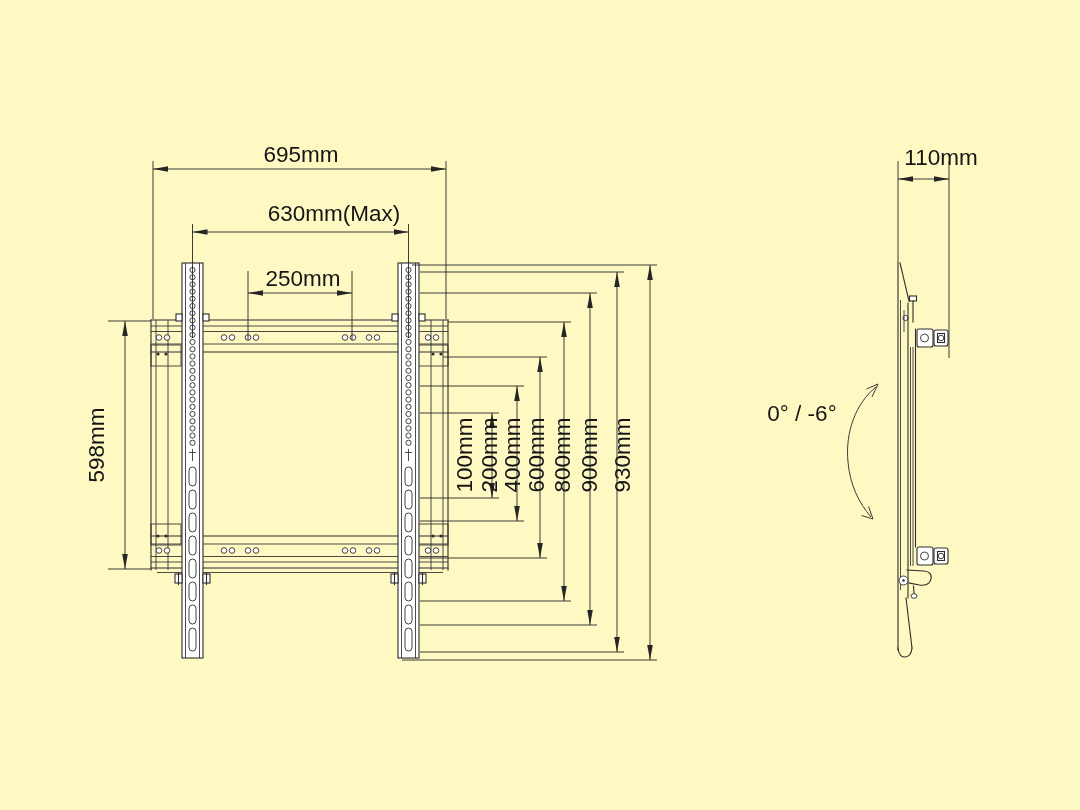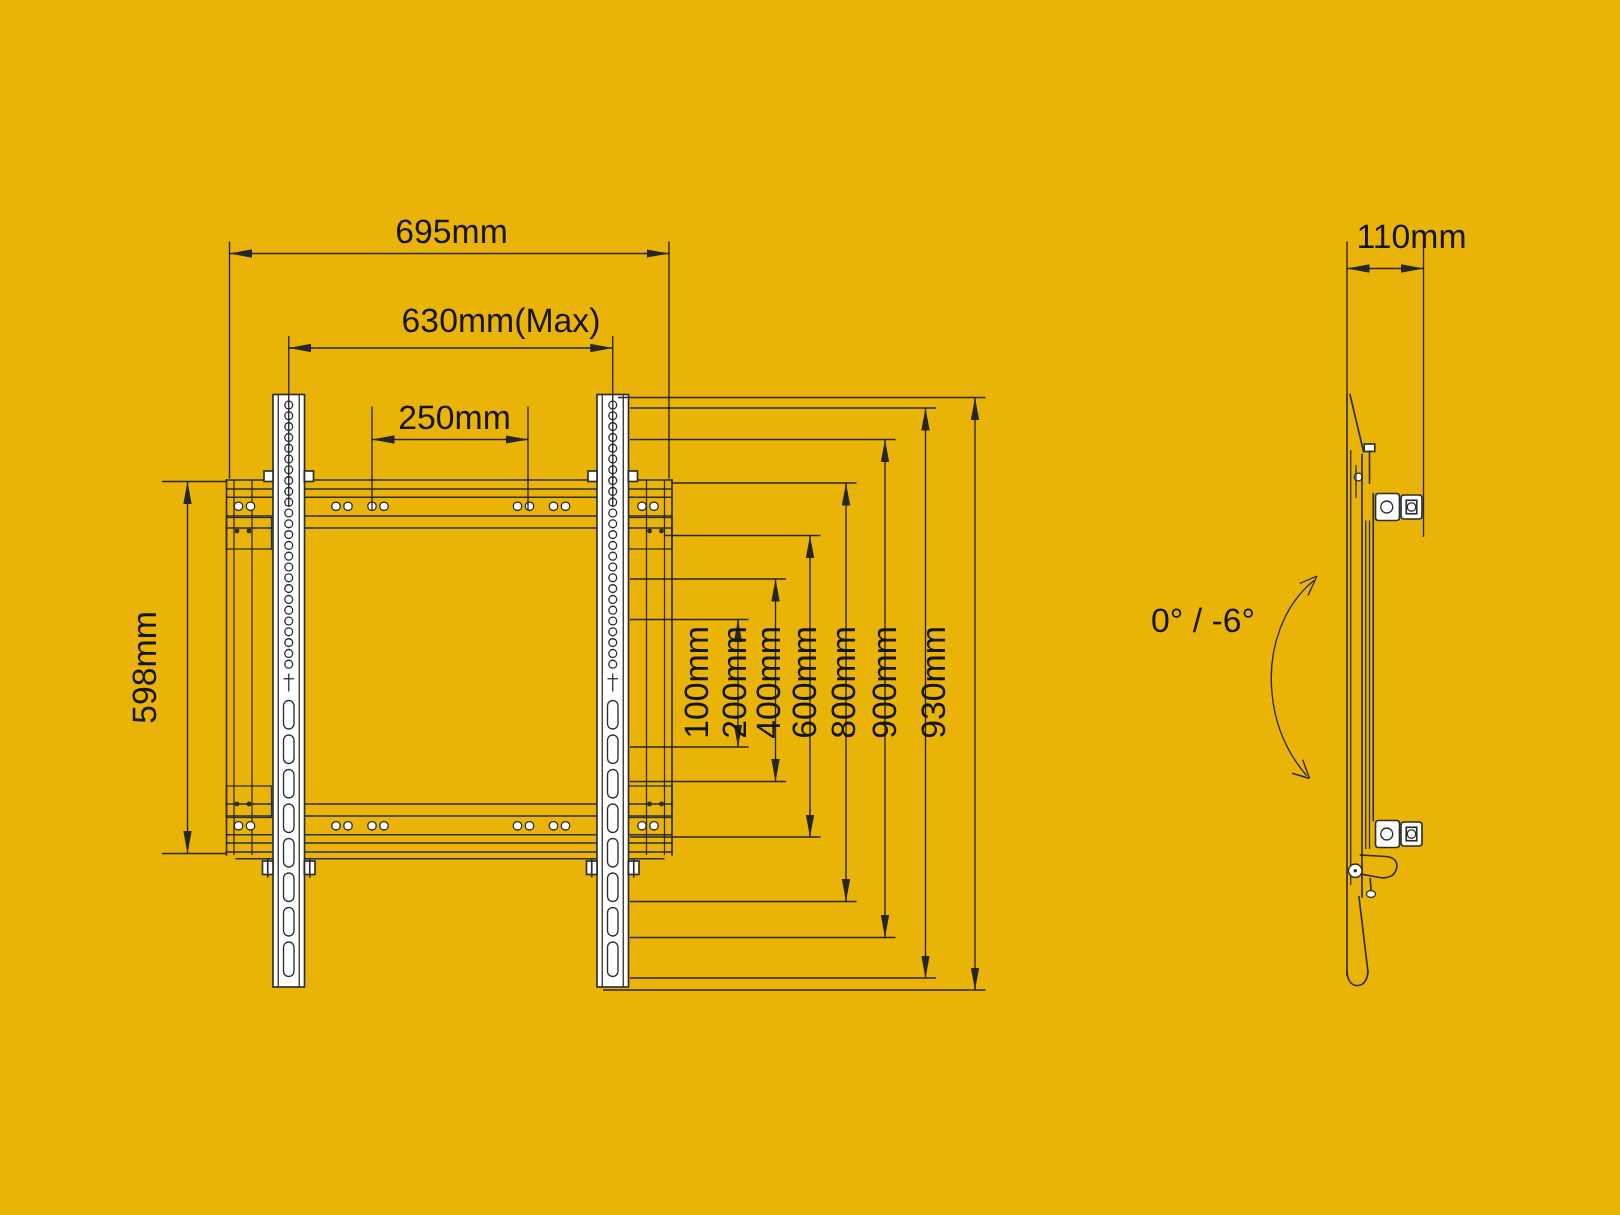--- a/index.html
+++ b/index.html
@@ -1,16 +1,16 @@
 <!DOCTYPE html>
 <html><head>
 <meta charset="utf-8">
 <style>
   html,body{margin:0;padding:0;background:#ffffff;}
-  .stage{position:relative;width:1080px;height:810px;background:#eab308;overflow:hidden;}
+  .stage{position:relative;width:1080px;height:810px;background:#fef9c3;overflow:hidden;}
   svg{display:block;}
   .obj{stroke:#2d2d2d;stroke-width:1.1;fill:none;stroke-linecap:square;}
   .objf{stroke:#2d2d2d;stroke-width:1.1;fill:#ffffff;}
   .thin{stroke:#2d2d2d;stroke-width:0.85;fill:none;}
   .dim{stroke:#262626;stroke-width:0.9;fill:none;}
   .hole{stroke:#2d2d2d;stroke-width:0.9;fill:#ffffff;}
   .dot{fill:#2d2d2d;stroke:none;}
   .lbl{font-family:"Liberation Sans","DejaVu Sans",sans-serif;font-size:22.5px;fill:#151515;}
 </style>
 </head>

